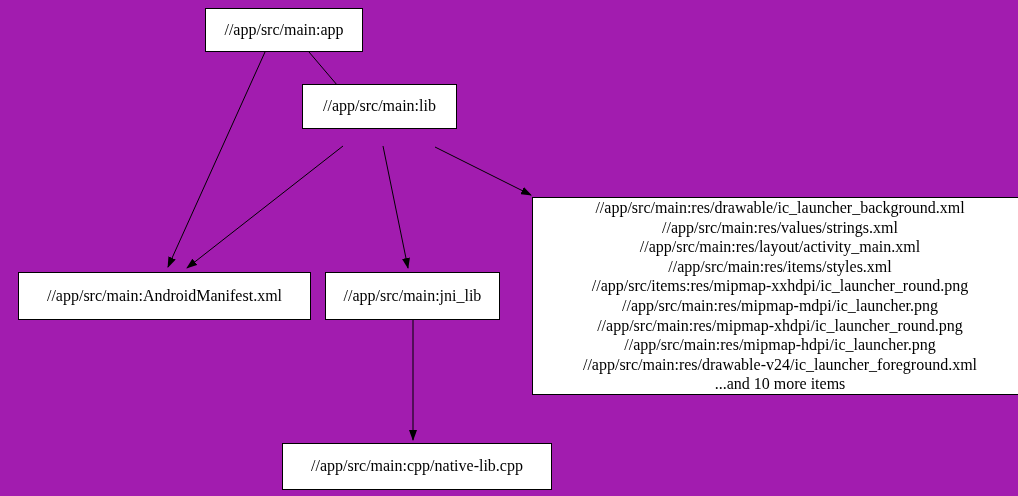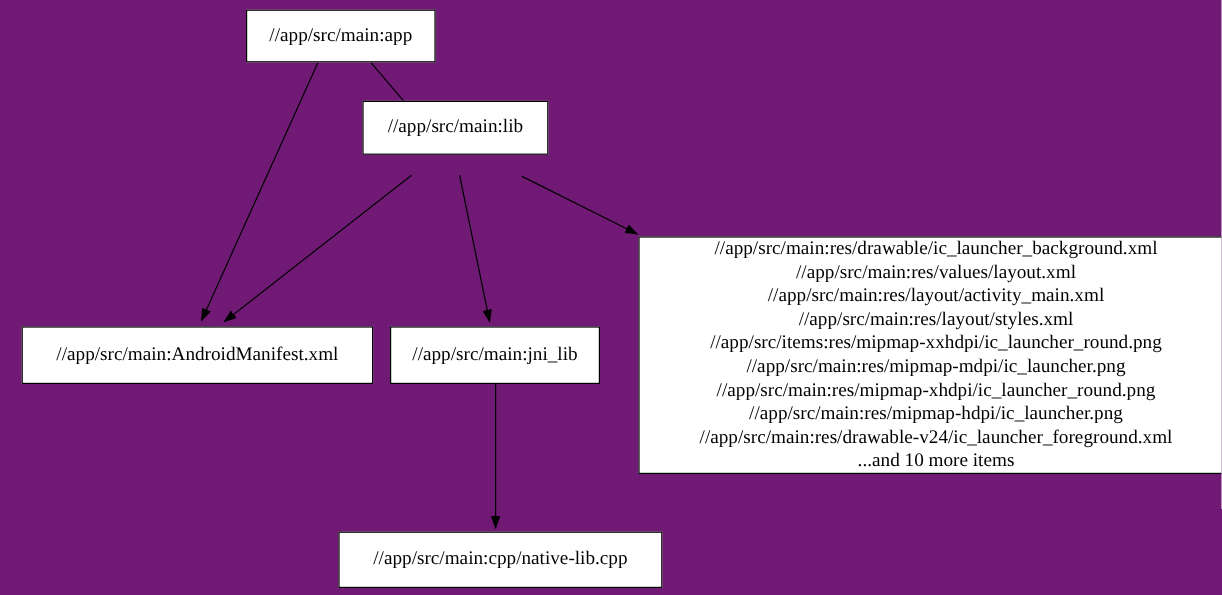--- a/index.html
+++ b/index.html
@@ -10,21 +10,21 @@
   body {
     width: 1018px;
     height: 496px;
     font-family: "Liberation Serif", "DejaVu Serif", serif;
     color: #000000;
   }
   .canvas {
     position: relative;
     width: 1018px;
     height: 496px;
-    background: #701a75;
+    background: #a21caf;
     overflow: hidden;
   }
   .edges {
     position: absolute;
     left: 0;
     top: 0;
     width: 1018px;
     height: 496px;
     pointer-events: none;
   }
@@ -91,23 +91,23 @@
   <div class="node" id="node-manifest">
     <span>//app/src/main:AndroidManifest.xml</span>
   </div>
 
   <div class="node" id="node-jni">
     <span>//app/src/main:jni_lib</span>
   </div>
 
   <div class="node" id="node-res">
     <div class="res-line">//app/src/main:res/drawable/ic_launcher_background.xml</div>
-    <div class="res-line">//app/src/main:res/values/layout.xml</div>
+    <div class="res-line">//app/src/main:res/values/strings.xml</div>
     <div class="res-line">//app/src/main:res/layout/activity_main.xml</div>
-    <div class="res-line">//app/src/main:res/layout/styles.xml</div>
+    <div class="res-line">//app/src/main:res/items/styles.xml</div>
     <div class="res-line">//app/src/items:res/mipmap-xxhdpi/ic_launcher_round.png</div>
     <div class="res-line">//app/src/main:res/mipmap-mdpi/ic_launcher.png</div>
     <div class="res-line">//app/src/main:res/mipmap-xhdpi/ic_launcher_round.png</div>
     <div class="res-line">//app/src/main:res/mipmap-hdpi/ic_launcher.png</div>
     <div class="res-line">//app/src/main:res/drawable-v24/ic_launcher_foreground.xml</div>
     <div class="res-line">...and 10 more items</div>
   </div>
 
   <div class="node" id="node-cpp">
     <span>//app/src/main:cpp/native-lib.cpp</span>

